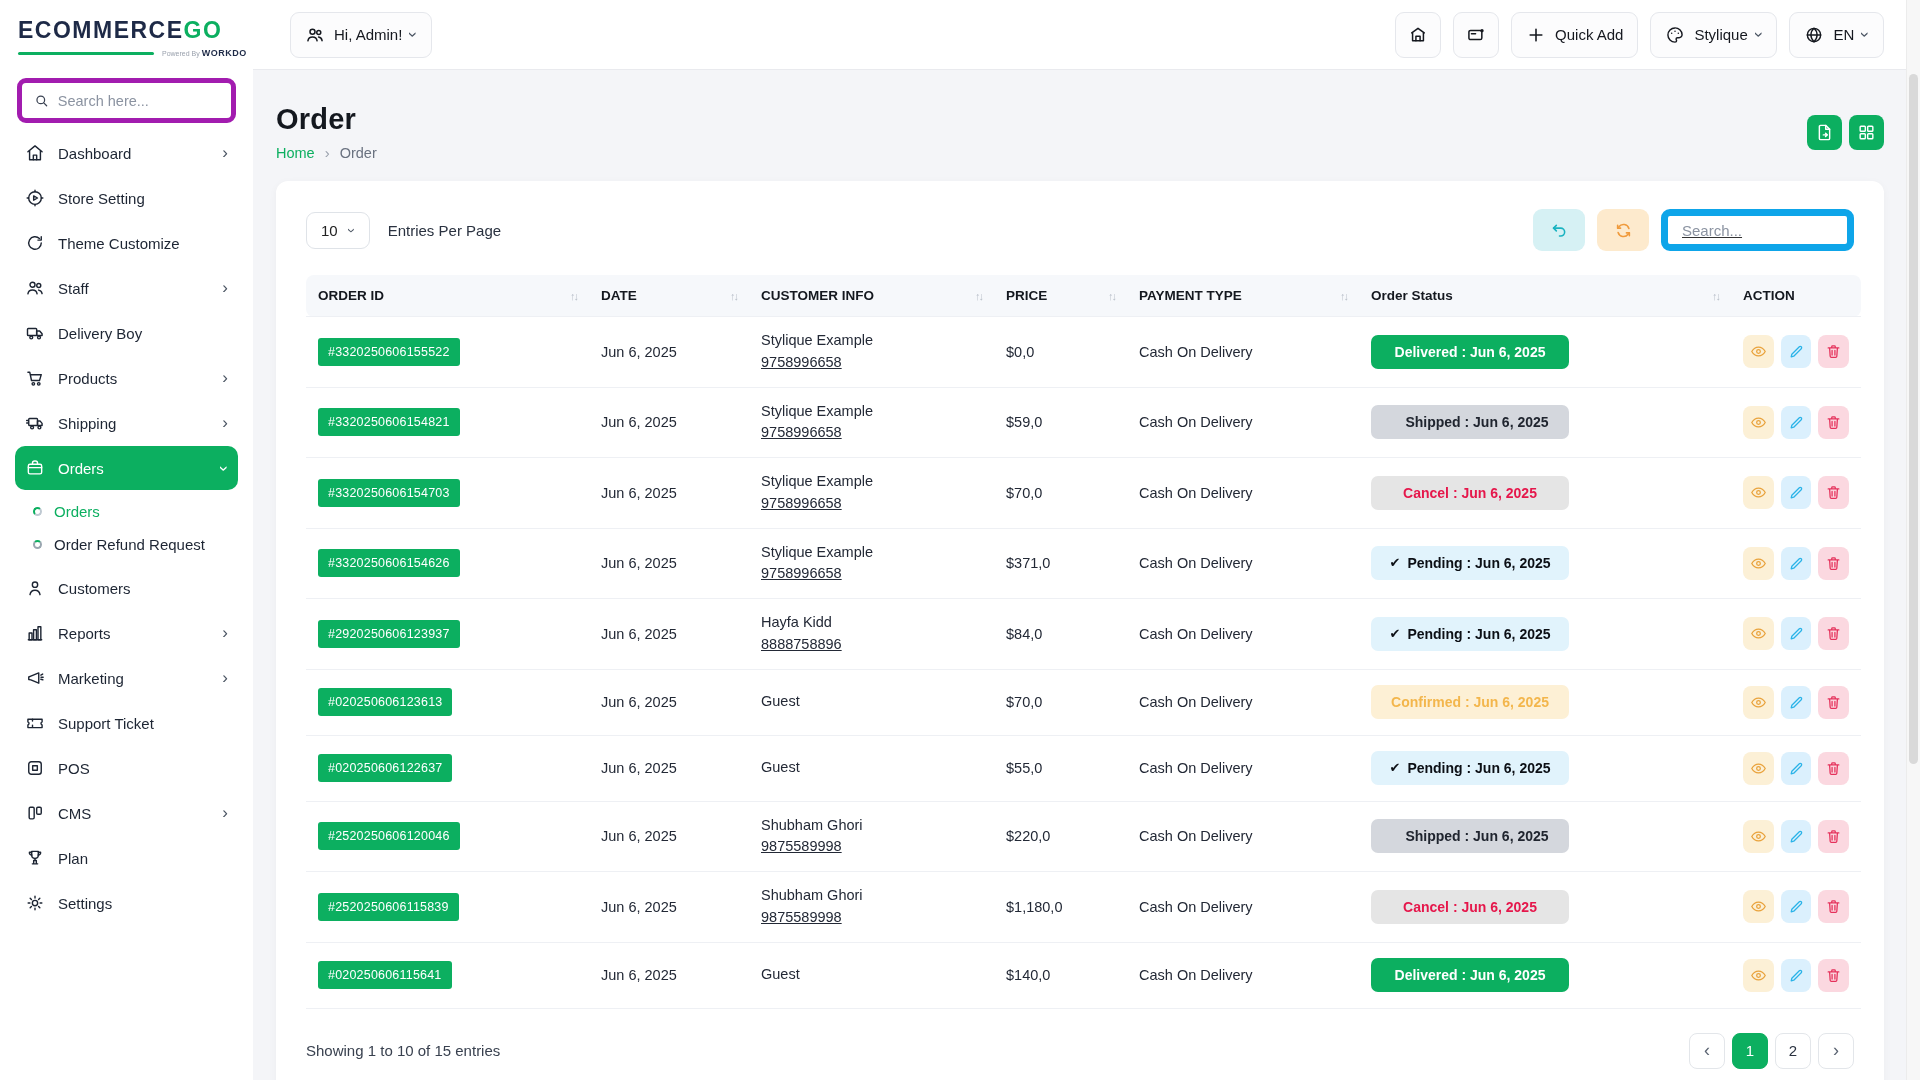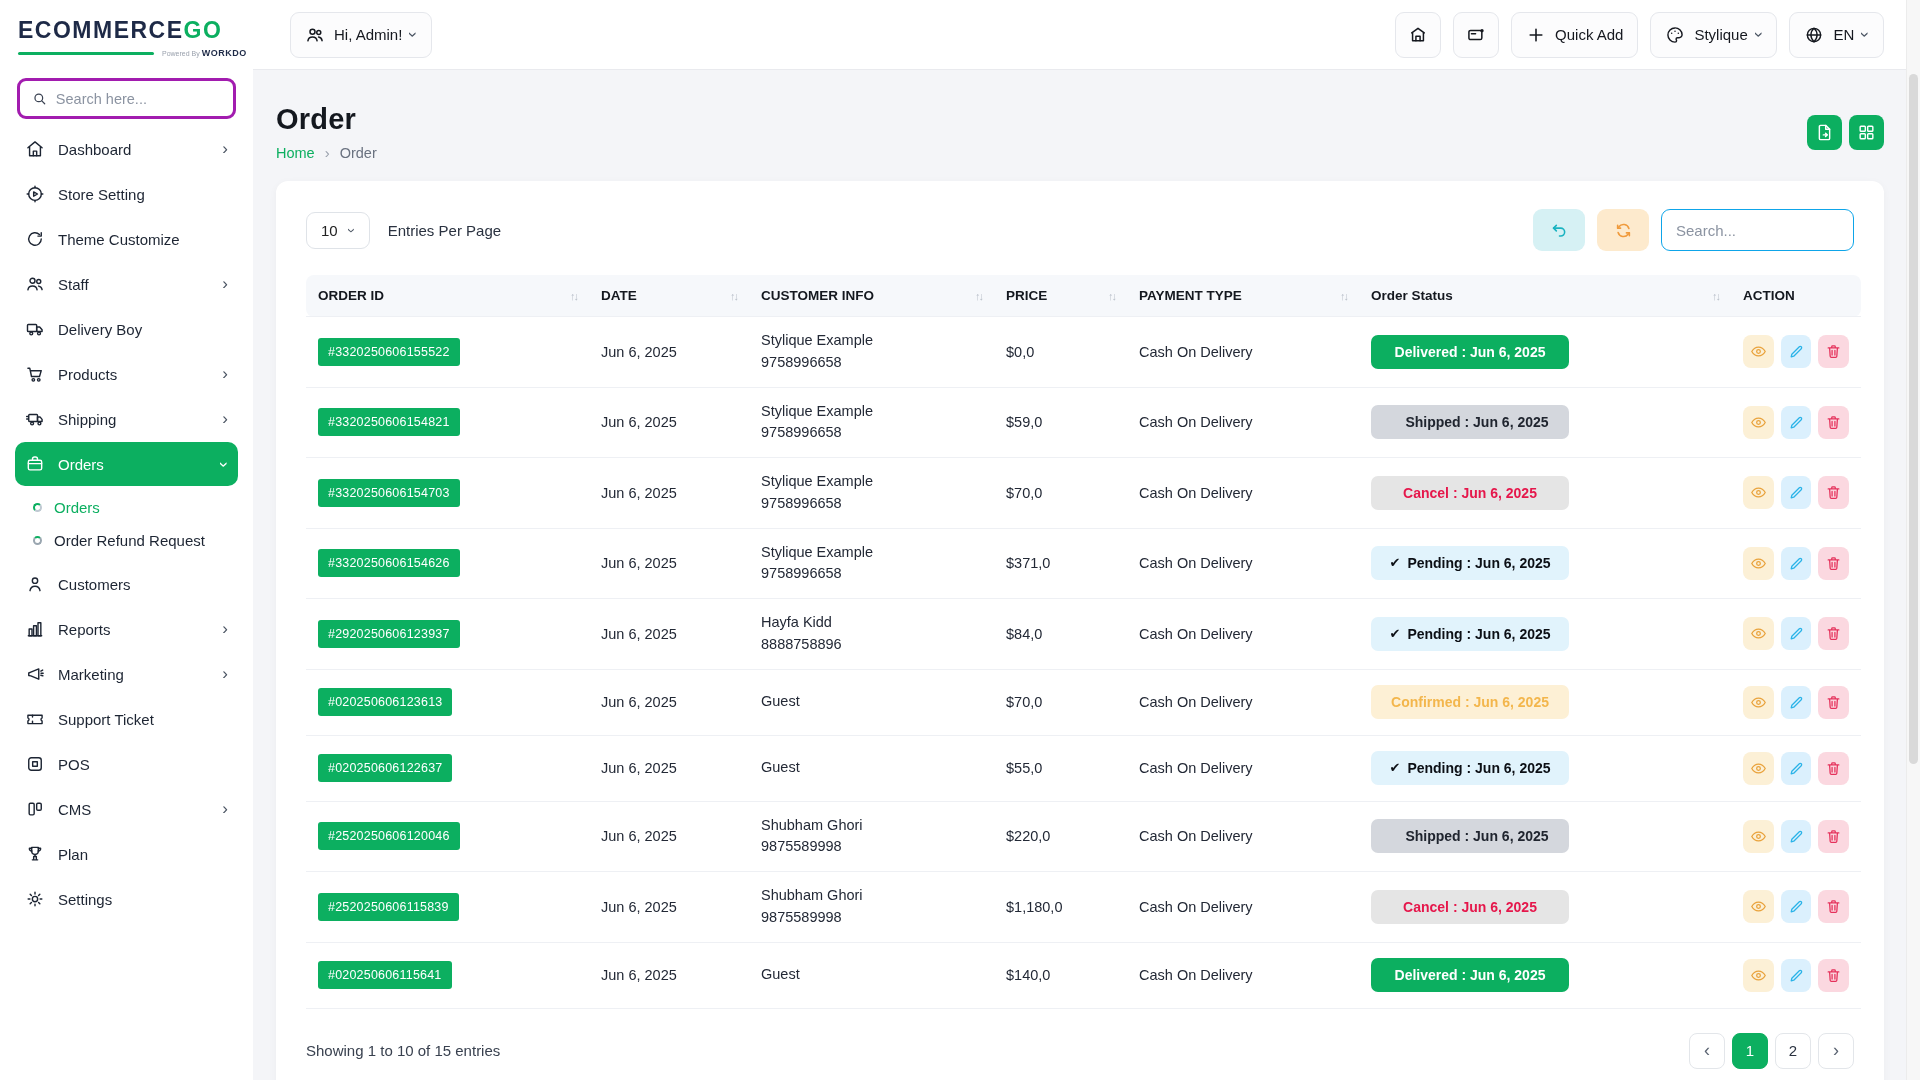--- a/index.html
+++ b/index.html
@@ -10,21 +10,21 @@
 
   
   .sidebar { width:253px; min-width:253px; background:#fff; height:100%; padding:14px 15px 20px 15px; overflow:hidden; }
   .logo-row { padding:4px 3px 0 3px; }
   .logo-text { font-size:23px; font-weight:800; letter-spacing:1.5px; line-height:1.1; }
   .lp { color:#1e2a47; } .la { color:#0caf60; }
   .logo-sub { display:flex; align-items:center; gap:8px; margin-top:5px; }
   .logo-line { height:3px; background:var(--primary,#0caf60); border-radius:2px; flex:0 0 136px; }
   .powered { font-size:7px; color:#9aa1ad; white-space:nowrap; }
   .powered b { color:#1e2a47; font-size:9px; letter-spacing:.5px; }
-  .side-search { margin:20px 2px 8px 2px; display:flex; align-items:center; gap:9px; border:3px solid #a21caf; border-radius:9px; padding:9px 12px; background:#fff; }
+  .side-search { margin:20px 2px 8px 2px; display:flex; align-items:center; gap:9px; border:5px solid #a21caf; border-radius:9px; padding:9px 12px; background:#fff; }
   .side-search input { border:none; outline:none; font-size:14.5px; color:#333; width:100%; font-family:inherit; background:transparent; }
   .side-search input::placeholder { color:#8b93a1; }
   .nav { margin-top:8px; }
   .nav-item { display:flex; align-items:center; gap:13px; padding:12px 10px; border-radius:10px; cursor:pointer; color:#1d2533; margin:1px 0; }
   .nav-item .nlabel { font-size:15px; font-weight:500; flex:1; white-space:nowrap; }
   .nav-item .nicon { width:20px; height:20px; color:#1d2533; }
   .chev { font-size:17px; color:#4b5563; line-height:1; transform:translateY(-1px); }
   .chev.down { display:inline-block; transform:rotate(90deg); }
   .nav-item.active { background:var(--primary,#0caf60); color:#fff; }
   .nav-item.active .nicon, .nav-item.active .chev { color:#fff; }
@@ -57,36 +57,36 @@
   .toolbar { display:flex; align-items:center; justify-content:space-between; }
   .tl-left { display:flex; align-items:center; gap:18px; }
   .entries-select { display:flex; align-items:center; gap:12px; border:1px solid #dfe3e8; border-radius:9px; padding:9px 14px; font-size:15px; color:#222; cursor:pointer; background:#fff; }
   .entries-select .chev { font-size:15px; }
   .entries-label { font-size:15px; color:#2a3240; }
   .tl-right { display:flex; align-items:center; gap:12px; }
   .soft-btn { width:52px; height:42px; border:none; border-radius:9px; display:flex; align-items:center; justify-content:center; cursor:pointer; }
   .soft-btn.undo { background:#d6f1f4; color:#1ab3c0; }
   .soft-btn.refresh { background:#fdeacd; color:#f09b3d; }
   .soft-btn svg { width:19px; height:19px; }
-  .tbl-search { border:1px solid #0ea5e9; border-radius:9px; height:42px; width:193px; padding:0 14px; font-size:15px; color:#333; outline:none; font-family:inherit; }
+  .tbl-search { border:7px solid #0ea5e9; border-radius:9px; height:42px; width:193px; padding:0 14px; font-size:15px; color:#333; outline:none; font-family:inherit;text-decoration:underline; }
   .tbl-search::placeholder { color:#8b93a1; }
 
   
   table { width:100%; border-collapse:collapse; margin-top:24px; table-layout:fixed; }
   col.c1{width:283px} col.c2{width:160px} col.c3{width:245px} col.c4{width:133px} col.c5{width:232px} col.c6{width:372px} col.c7{width:130px}
   thead th { background:#f6f8fb; font-size:13.5px; font-weight:700; color:#14181f; text-align:left; padding:13px 12px; }
   thead th .th-flex { display:flex; align-items:center; justify-content:space-between; }
   thead th:first-child { border-radius:8px 0 0 8px; }
   thead th:last-child { border-radius:0 8px 8px 0; }
   .sort { font-size:11px; color:#b9bfc9; letter-spacing:-2px; font-weight:400; }
   tbody td { border-bottom:1px solid #eef0f4; padding:13px 12px; font-size:14.5px; color:#232936; vertical-align:middle; height:66px; }
   tbody tr:first-child td { border-top:1px solid #eef0f4; }
   .oid { display:inline-block; background:var(--primary,#0caf60); color:#fff; font-size:12.5px; font-weight:500; padding:7px 10px; border-radius:3px; letter-spacing:.2px; cursor:pointer; white-space:nowrap; }
   .cname { font-size:14.5px; color:#232936; line-height:1.5; }
-  .cphone { font-size:14.5px; color:#232936; line-height:1.5; }
+  .cphone { font-size:14.5px; color:#232936; line-height:1.5;text-decoration:underline; }
   .cphone:empty { display:none; }
   .badge { display:inline-flex; align-items:flex-start; justify-content:center; gap:7px; min-width:198px; padding:9px 14px; border-radius:7px; font-size:14px; font-weight:600; cursor:pointer; white-space:nowrap; }
   .badge-delivered { background:var(--primary,#0caf60); color:#fff; }
   .badge-shipped  { background:#d4d7dd; color:#20252f;padding-left:28px; }
   .badge-cancel   { background:#e5e5e5; color:#e5174b; }
   .badge-pending  { background:#e1f3fc; color:#0c0f15; }
   .badge-confirmed{ background:#fdf0d5; color:#f3b64c; }
   .chk { font-size:13px; }
   .actions { display:flex; gap:7px; align-items:center; }
   .act-btn { width:33px; height:33px; border:none; border-radius:8px; display:flex; align-items:center; justify-content:center; cursor:pointer; }

